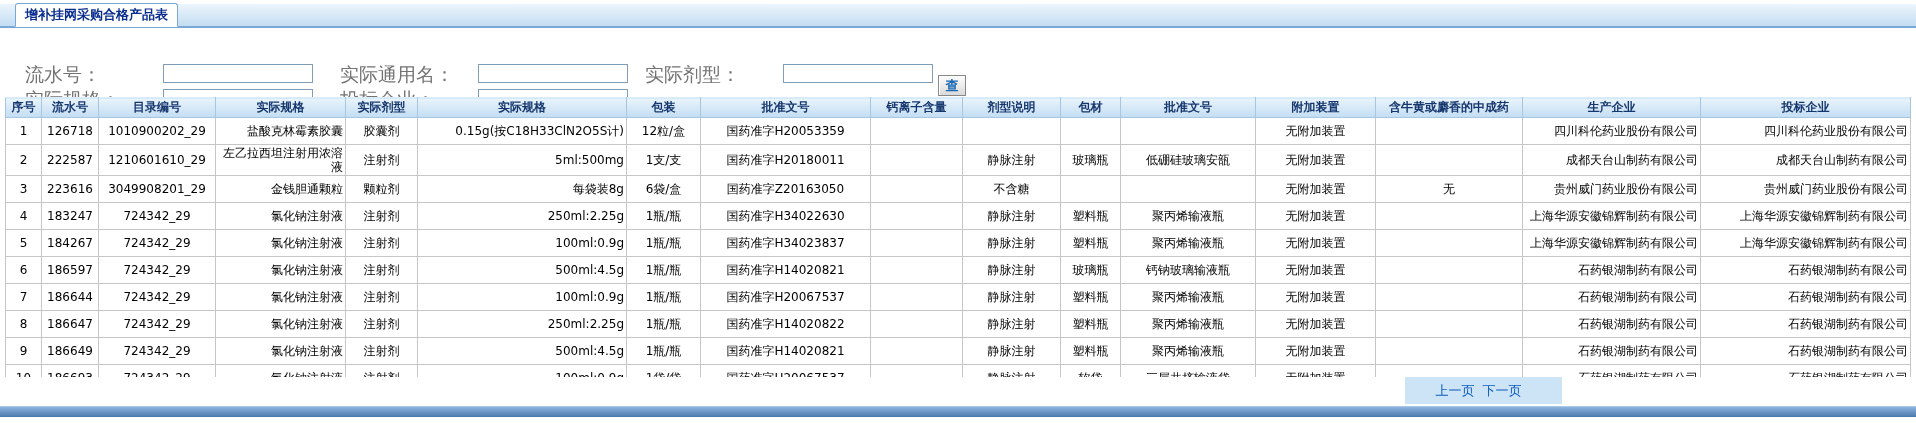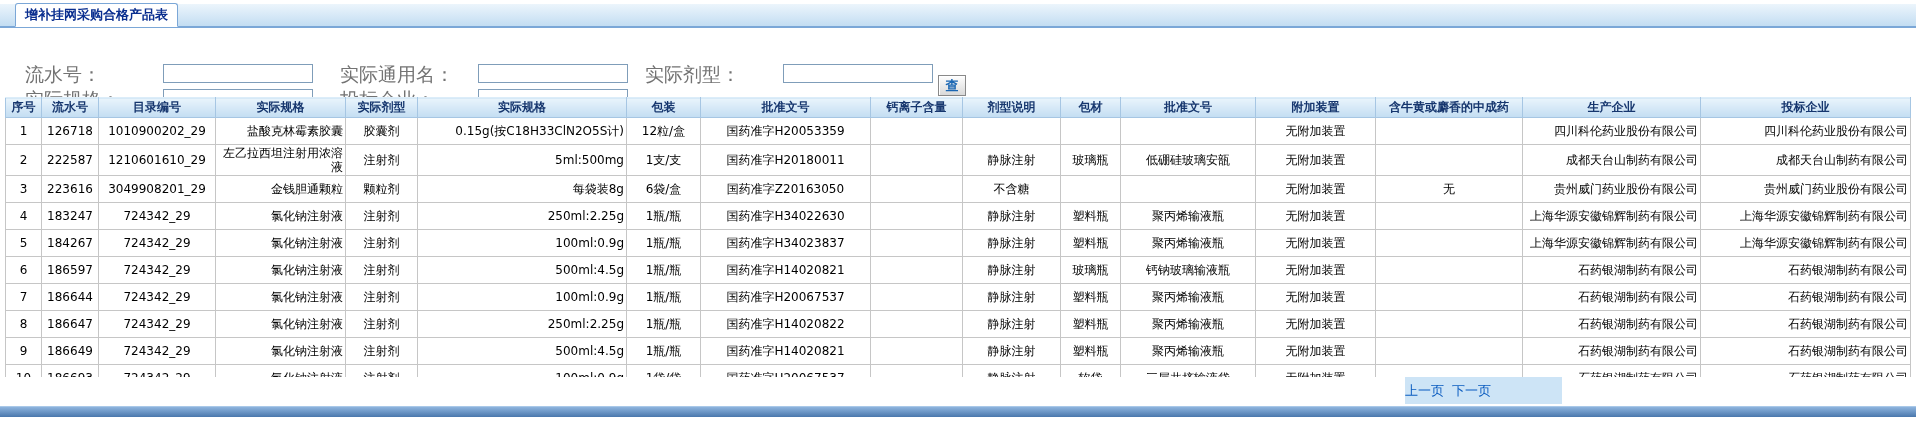--- a/index.html
+++ b/index.html
@@ -53,21 +53,21 @@
     height:24px;border:1px solid #c6c6c6;background:#fff;
     text-align:center;vertical-align:middle;line-height:14px;
     padding:1px 2px;overflow:hidden;word-break:break-all;
   }
   #grid td.al{text-align:right;}
   
   .pager-row{position:absolute;left:0;top:377px;width:1916px;height:27px;background:#fff;}
   .pager-box{
     position:absolute;left:1405px;top:0;width:157px;height:27px;
     background:#cde4f6;box-sizing:border-box;
-    display:flex;align-items:center;justify-content:flex-start;
+    display:flex;align-items:center;justify-content:center;
     gap:8px;padding-right:10px;font-size:13px;
   }
   .pager-box a{color:#0b5cc0;text-decoration:none;cursor:pointer;}
   
   .bottom-bar{
     position:absolute;left:0;top:406px;width:1916px;height:10px;
     background:linear-gradient(#8db4de,#4a77ac);
     border-top:1px solid #a9c8e8;
   }
 </style>

